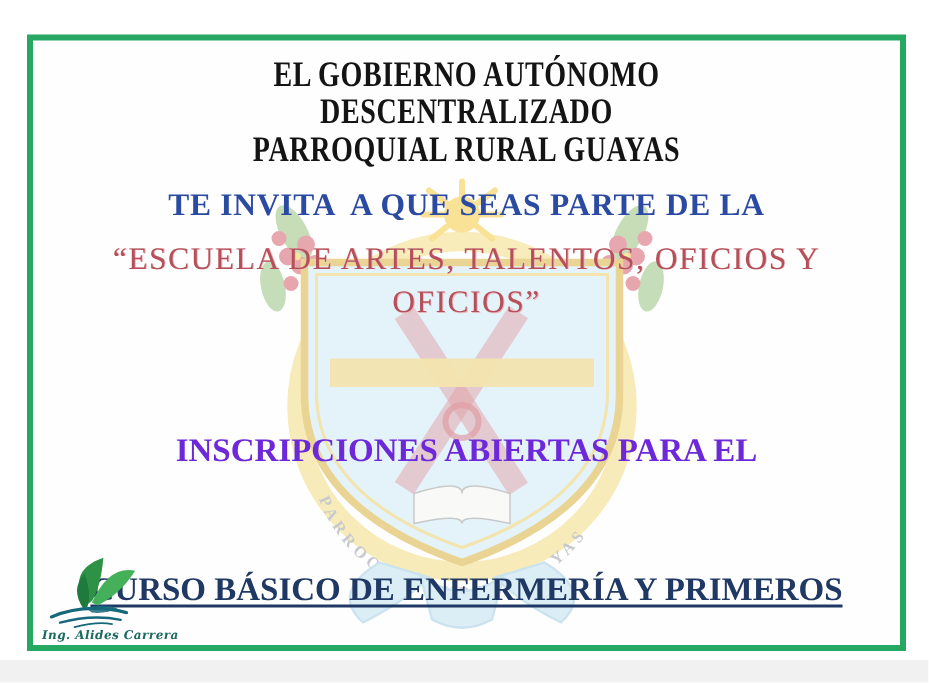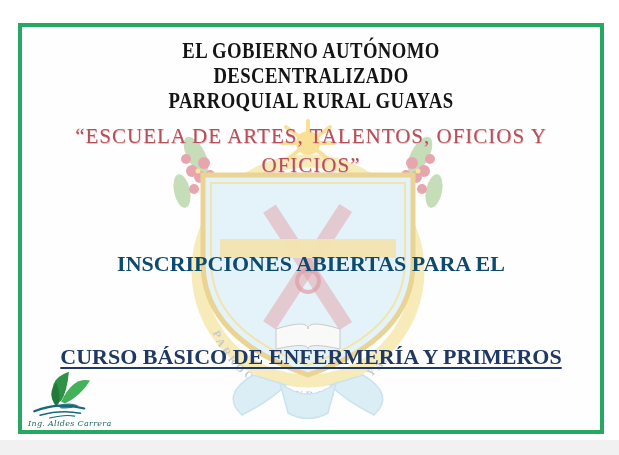--- a/index.html
+++ b/index.html
@@ -19,28 +19,28 @@
 
   .title { font-weight:bold; font-size:24px; line-height:25px; color:#141414;
            transform:scaleX(0.78); letter-spacing:0.5px; }
   .invite { margin-top:11px; font-weight:bold; font-size:21px; color:#2b4aa2;
             letter-spacing:0.5px; white-space:pre-wrap; }
   .school { margin-top:9px; font-weight:normal; font-size:21px; line-height:29px;
             color:#b5505a; letter-spacing:1px;
             text-shadow:0.6px 0.6px 0 #e8b9bd; }
   .navy  { margin-top:6px; font-weight:bold; font-size:22px; line-height:31px;
            color:#1f3864; white-space:pre-wrap; }
-  .navy .line1 { color:#0c4a6e; }
+  .navy .line1 { color:#6d28d9; }
   .u { text-decoration:underline; text-decoration-thickness:2px; text-underline-offset:3px; }
 
   .signature { position:absolute; left:6px; bottom:2px; width:96px; z-index:3;
                text-align:left; }
   .signature svg { display:block; }
   .sig-name { font-family:"DejaVu Serif", serif; font-style:italic; font-size:8px;
-              color:#1a6a60; letter-spacing:0.3px; line-height:9px; }
+              color:#1a6a60; letter-spacing:0.3px; line-height:9px;font-weight:bold; }
 </style>
 </head>
 <body>
 
 <div class="page">
   <div class="bottom-shade"></div>
 
   <div class="frame">
 
     <svg class="watermark" viewBox="0 0 300 312">
@@ -113,20 +113,21 @@
         <path d="M122,270 Q150,292 178,270 L170,300 Q150,311 130,300 Z"></path>
       </g>
     </svg>
 
     <div class="content">
       <div class="title">
         <div>EL GOBIERNO AUTÓNOMO DESCENTRALIZADO</div>
         <div>PARROQUIAL RURAL GUAYAS</div>
       </div>
 
+      <div class="invite">TE INVITA  A QUE SEAS PARTE DE LA</div>
 
       <div class="school">
         <div>“ESCUELA DE ARTES, TALENTOS, OFICIOS Y</div>
         <div>OFICIOS”</div>
       </div>
 
       <div class="navy">
         <div class="line1">INSCRIPCIONES ABIERTAS PARA EL</div>
         <div><span class="u">CURSO BÁSICO DE ENFERMERÍA Y PRIMEROS</span></div>
         

